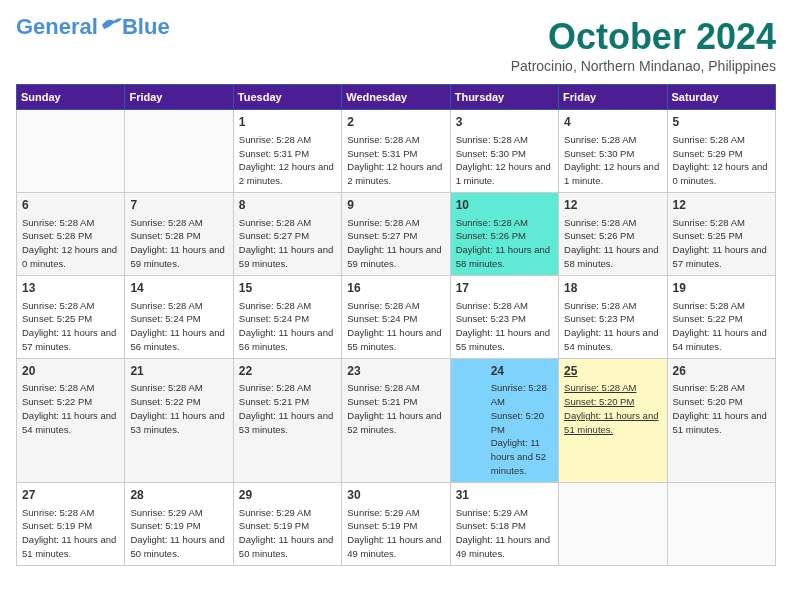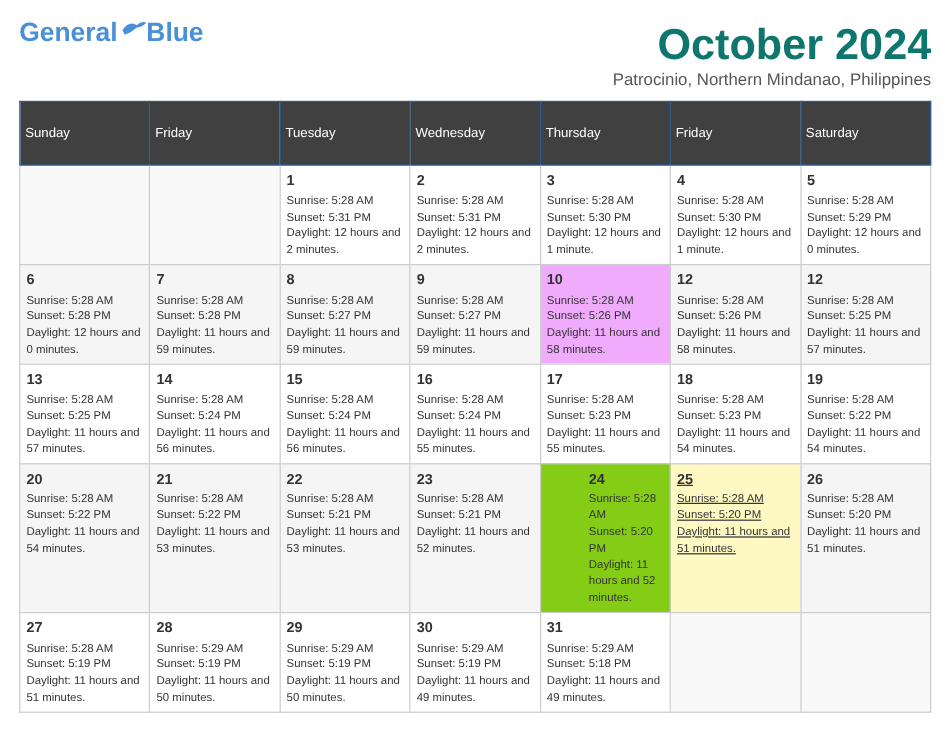--- a/index.html
+++ b/index.html
@@ -41,26 +41,26 @@
     .location-title {
       font-size: 14px;
       color: #555;
     }
     .calendar {
       width: 100%;
       border-collapse: collapse;
       font-size: 10px;
     }
     .calendar th {
-      background: #404040;
+      background: #4c1d95;
       color: #fff;
-      padding: 20px 4px;
+      padding: 6px 4px;
       text-align: left;
       font-size: 11px;
-      font-weight: normal;
+      font-weight: bold;
       border: 1px solid #2a5a9a;
     }
     .calendar td {
       vertical-align: top;
       padding: 4px 5px;
       border: 1px solid #ccc;
       width: calc(100% / 7);
       min-height: 80px;
       background: #fff;
       color: #333;
@@ -153,21 +153,21 @@
           <div class="day-info">Sunrise: 5:28 AM<br>Sunset: 5:28 PM<br>Daylight: 11 hours and 59 minutes.</div>
         </td>
         <td style="background: rgb(245, 245, 245);">
           <span class="day-number">8</span>
           <div class="day-info">Sunrise: 5:28 AM<br>Sunset: 5:27 PM<br>Daylight: 11 hours and 59 minutes.</div>
         </td>
         <td style="background: rgb(245, 245, 245);">
           <span class="day-number">9</span>
           <div class="day-info">Sunrise: 5:28 AM<br>Sunset: 5:27 PM<br>Daylight: 11 hours and 59 minutes.</div>
         </td>
-        <td style="background: #f0abfc;">
+        <td style="background: #5eead4;">
           <span class="day-number">10</span>
           <div class="day-info">Sunrise: 5:28 AM<br>Sunset: 5:26 PM<br>Daylight: 11 hours and 58 minutes.</div>
         </td>
         <td style="background: rgb(245, 245, 245);">
           <span class="day-number">12</span>
           <div class="day-info">Sunrise: 5:28 AM<br>Sunset: 5:26 PM<br>Daylight: 11 hours and 58 minutes.</div>
         </td>
         <td style="background: rgb(245, 245, 245);">
           <span class="day-number">12</span>
           <div class="day-info">Sunrise: 5:28 AM<br>Sunset: 5:25 PM<br>Daylight: 11 hours and 57 minutes.</div>
@@ -213,21 +213,21 @@
           <div class="day-info">Sunrise: 5:28 AM<br>Sunset: 5:22 PM<br>Daylight: 11 hours and 53 minutes.</div>
         </td>
         <td style="background: rgb(245, 245, 245);">
           <span class="day-number">22</span>
           <div class="day-info">Sunrise: 5:28 AM<br>Sunset: 5:21 PM<br>Daylight: 11 hours and 53 minutes.</div>
         </td>
         <td style="background: rgb(245, 245, 245);">
           <span class="day-number">23</span>
           <div class="day-info">Sunrise: 5:28 AM<br>Sunset: 5:21 PM<br>Daylight: 11 hours and 52 minutes.</div>
         </td>
-        <td style="background: #84cc16; padding-left: 40px;">
+        <td style="background: #7dd3fc; padding-left: 40px;">
           <span class="day-number">24</span>
           <div class="day-info">Sunrise: 5:28 AM<br>Sunset: 5:20 PM<br>Daylight: 11 hours and 52 minutes.</div>
         </td>
         <td style="background: #fef9c3; text-decoration: underline;">
           <span class="day-number">25</span>
           <div class="day-info">Sunrise: 5:28 AM<br>Sunset: 5:20 PM<br>Daylight: 11 hours and 51 minutes.</div>
         </td>
         <td style="background: rgb(245, 245, 245);">
           <span class="day-number">26</span>
           <div class="day-info">Sunrise: 5:28 AM<br>Sunset: 5:20 PM<br>Daylight: 11 hours and 51 minutes.</div>

